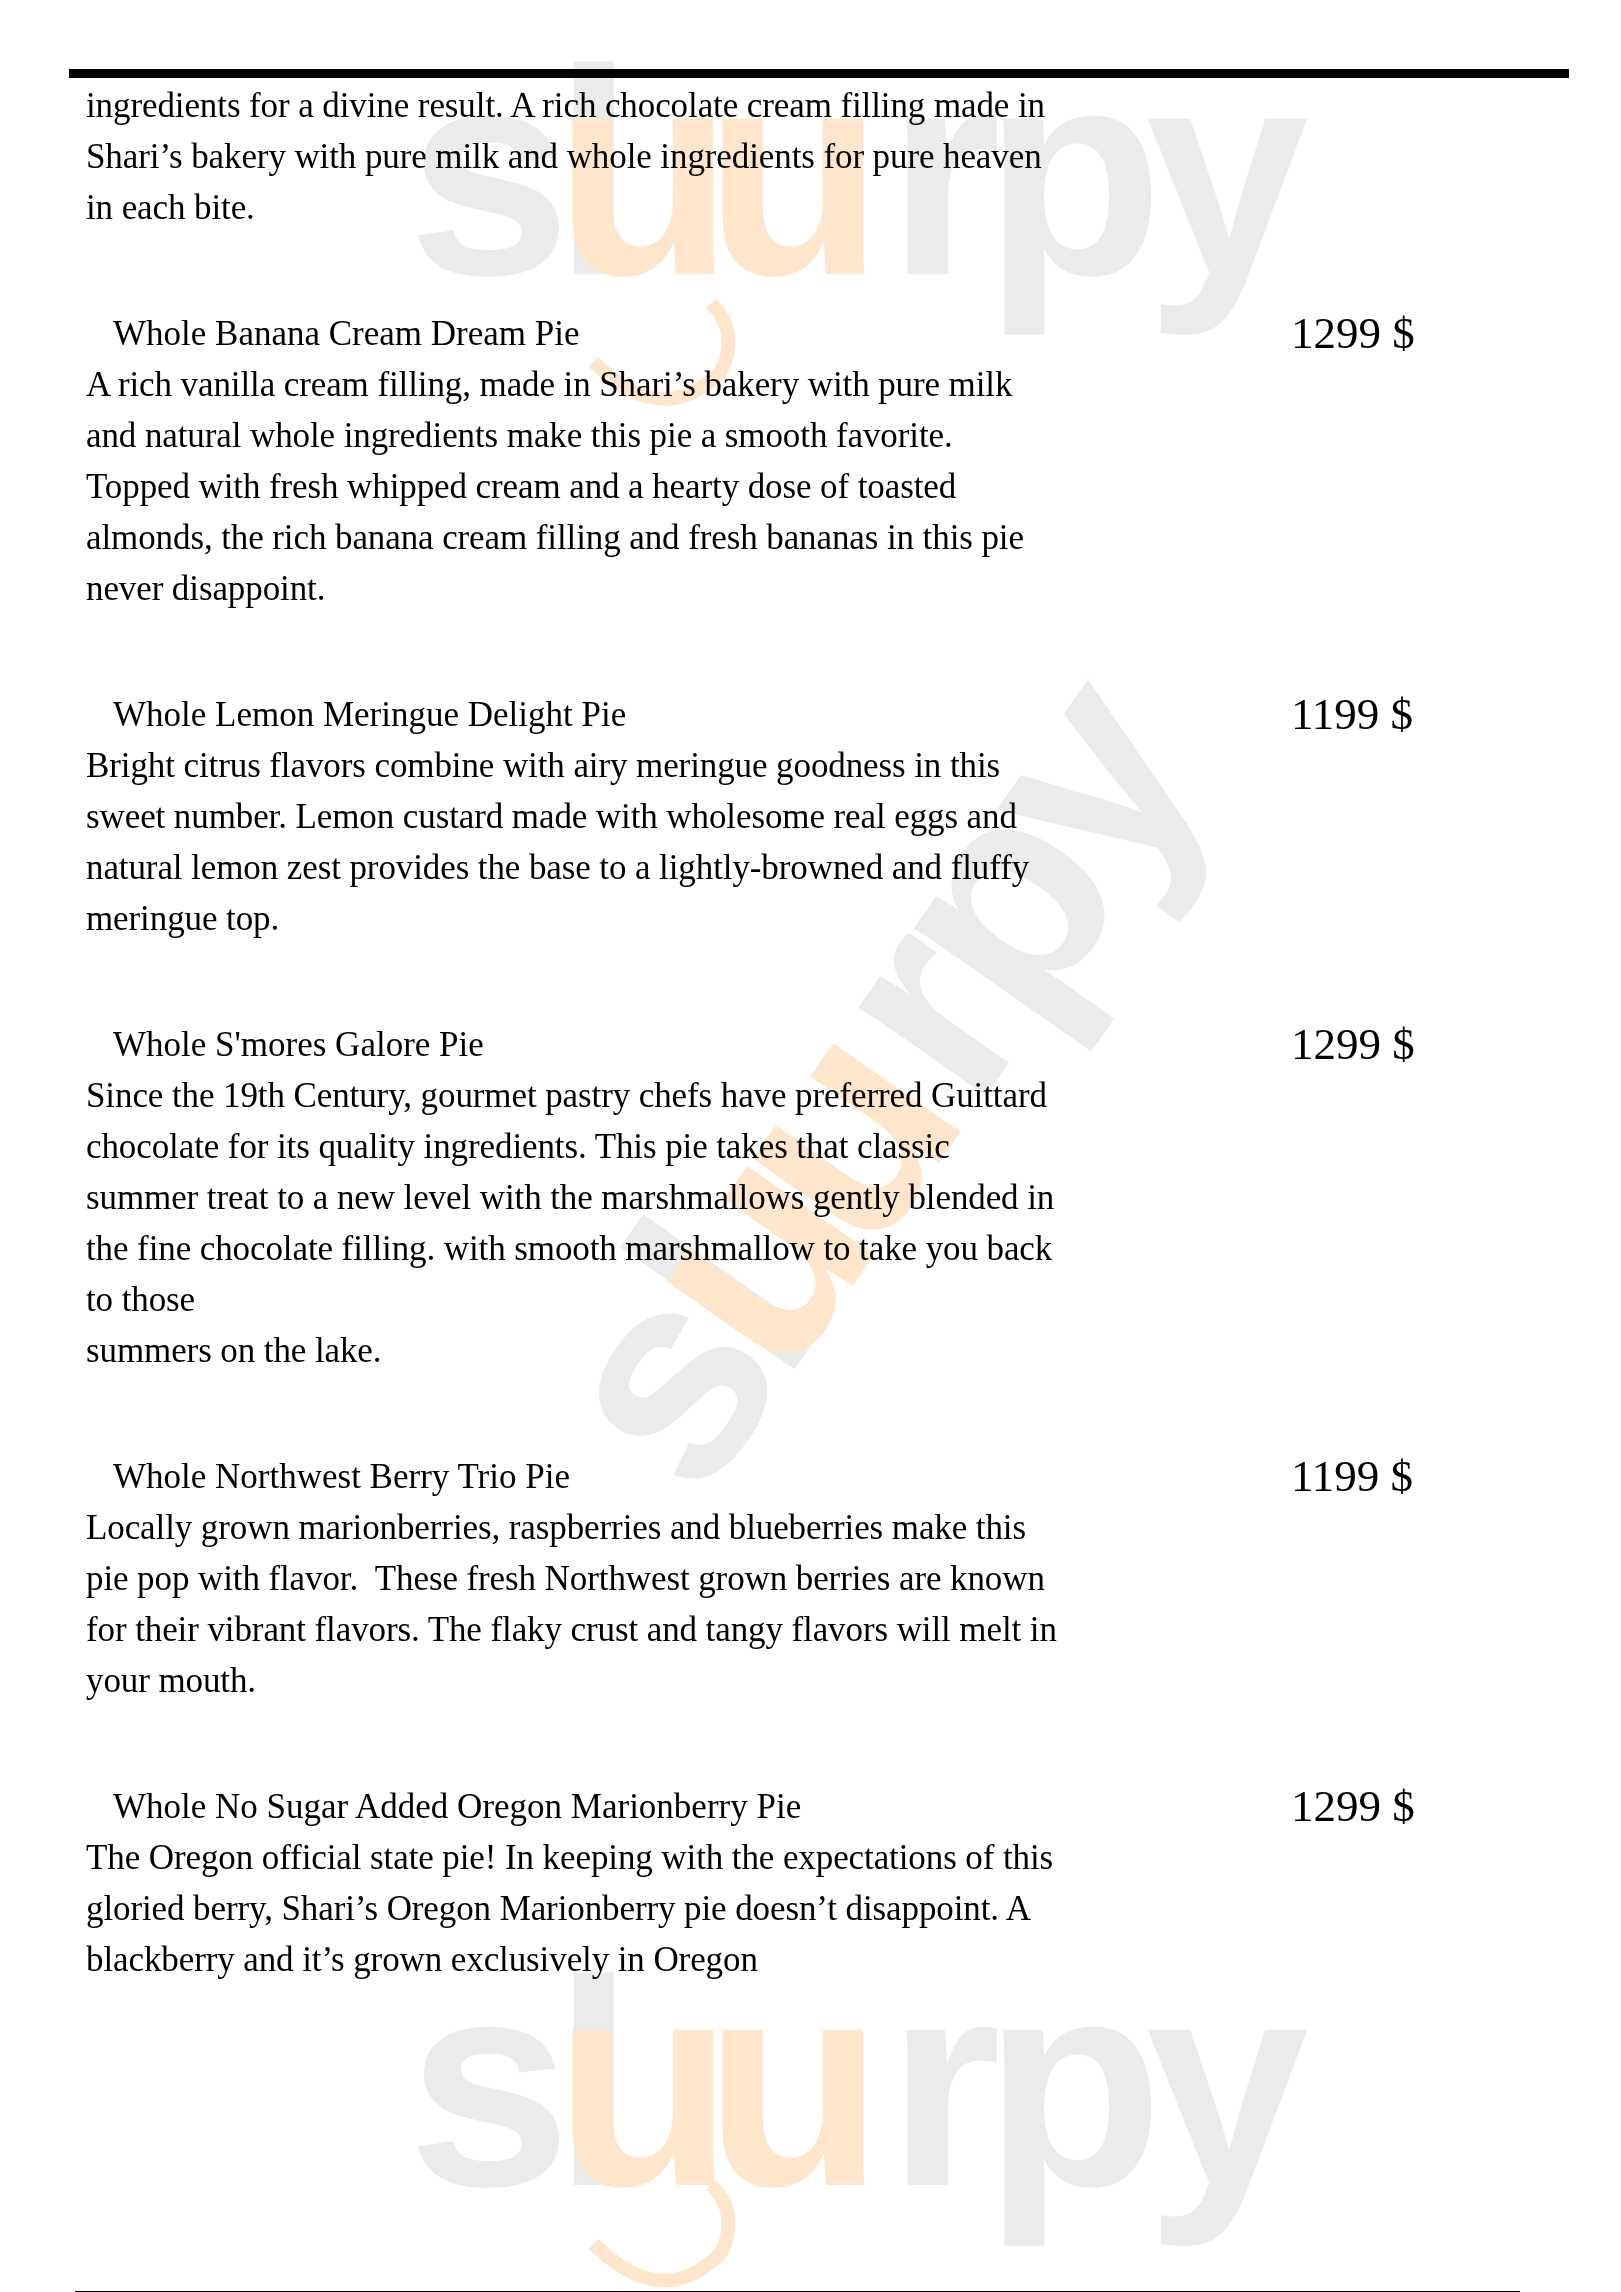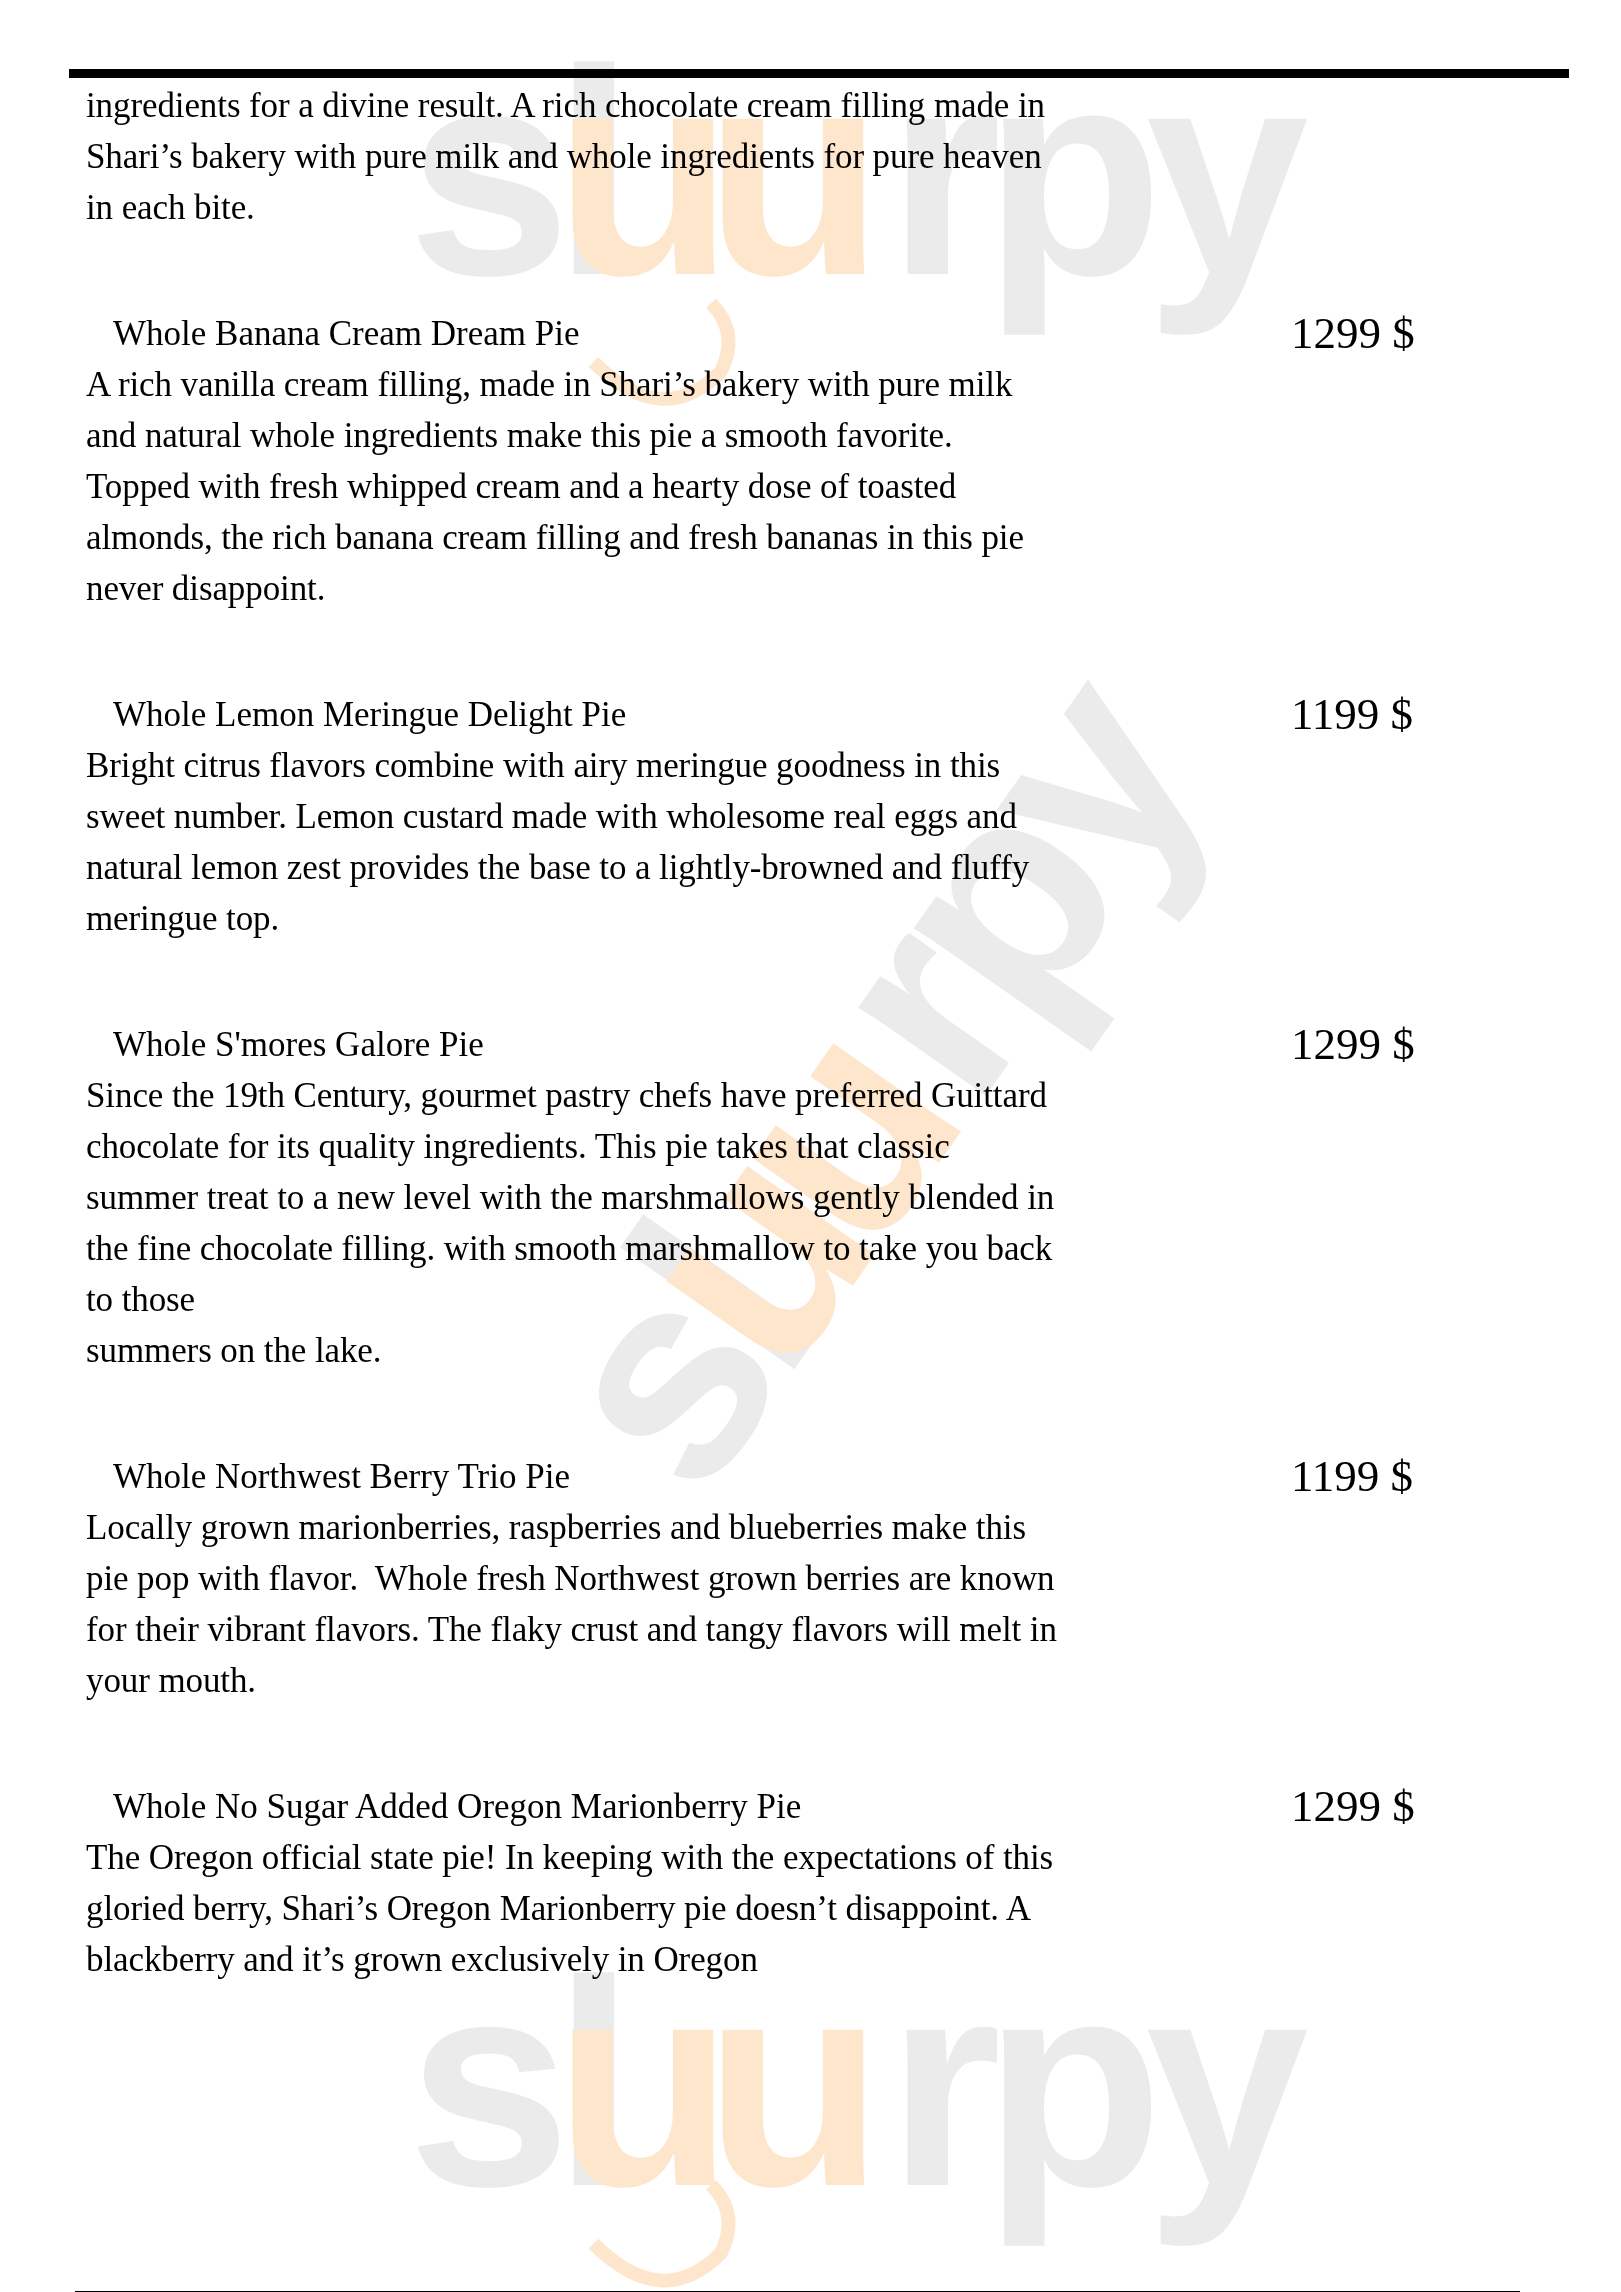--- a/index.html
+++ b/index.html
@@ -157,21 +157,21 @@
     <div class="line">to those</div>
     <div class="line">summers on the lake.</div>
   </div>
 
   <div class="gap"></div>
 
   <div class="item">
     <div class="item-name">Whole Northwest Berry Trio Pie</div>
     <div class="price">1199 $</div>
     <div class="line">Locally grown marionberries, raspberries and blueberries make this</div>
-    <div class="line">pie pop with flavor.  Whole fresh Northwest grown berries are known</div>
+    <div class="line">pie pop with flavor.  These fresh Northwest grown berries are known</div>
     <div class="line">for their vibrant flavors. The flaky crust and tangy flavors will melt in</div>
     <div class="line">your mouth.</div>
   </div>
 
   <div class="gap"></div>
 
   <div class="item">
     <div class="item-name">Whole No Sugar Added Oregon Marionberry Pie</div>
     <div class="price">1299 $</div>
     <div class="line">The Oregon official state pie! In keeping with the expectations of this</div>

